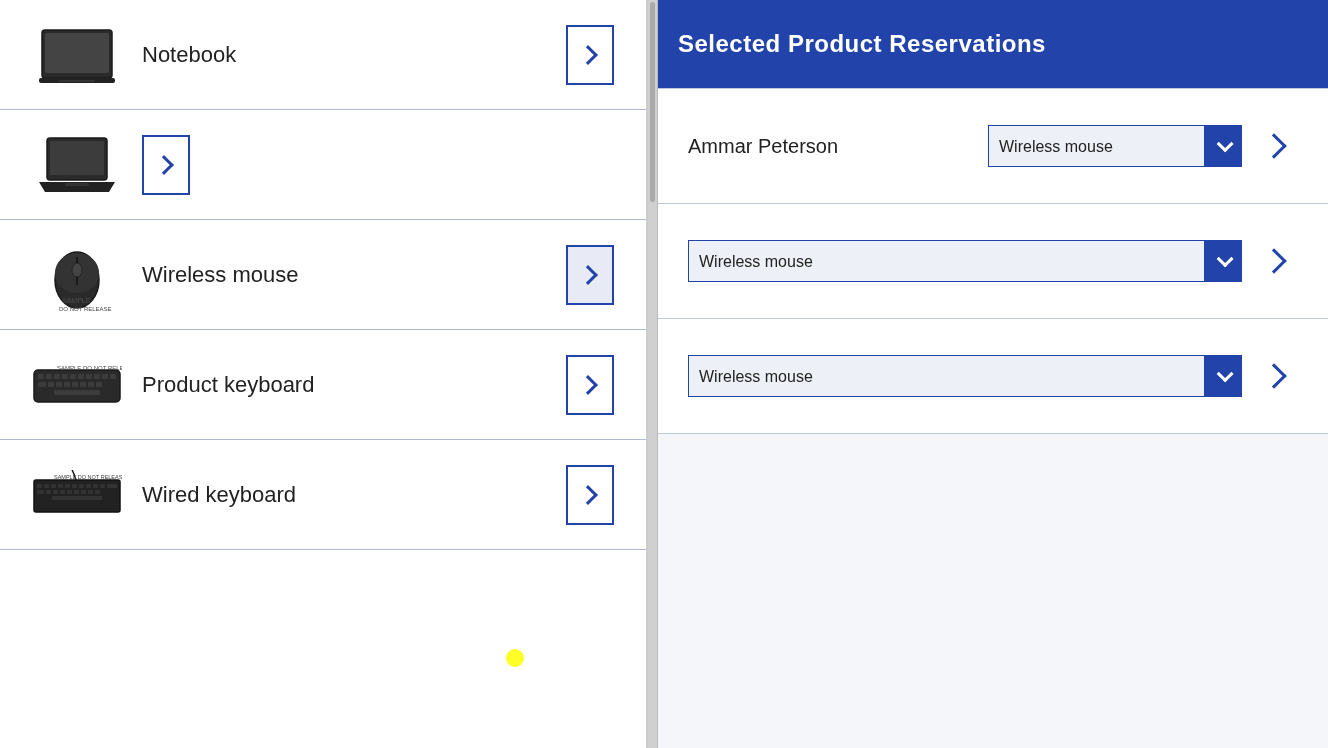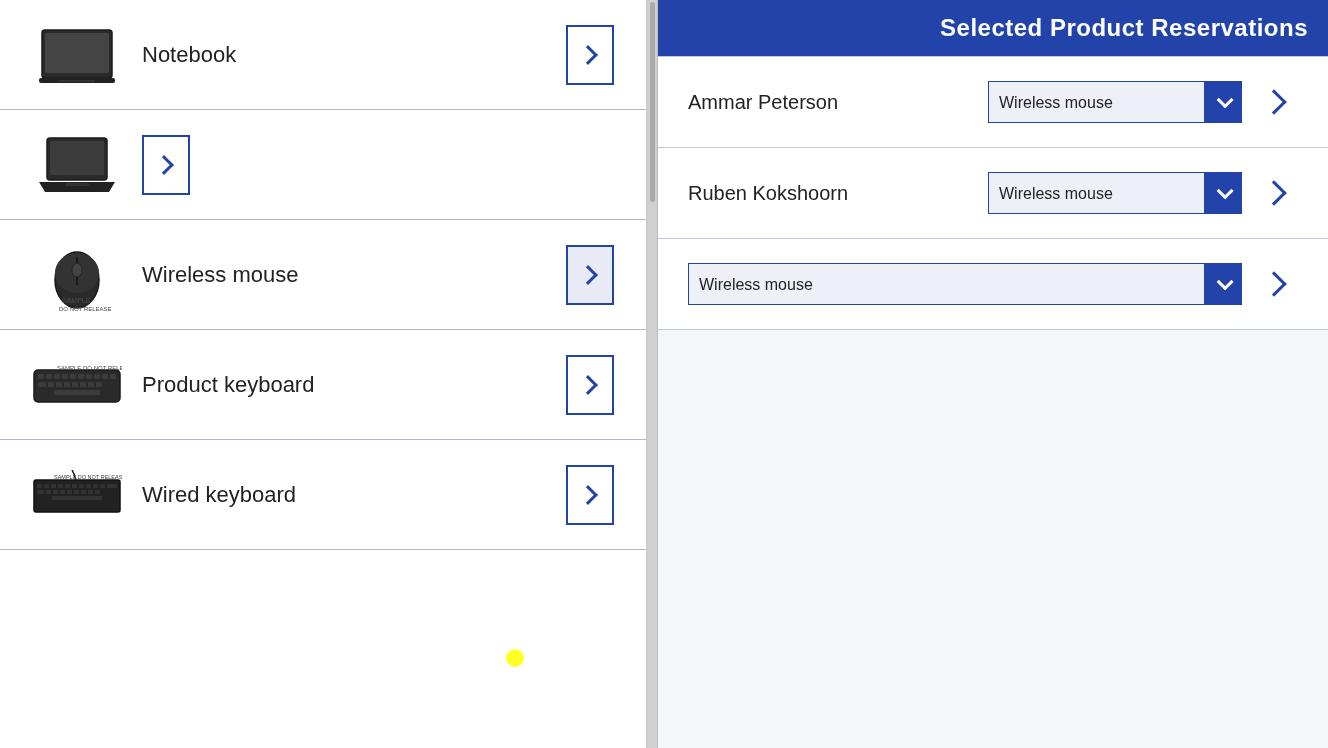--- a/index.html
+++ b/index.html
@@ -83,36 +83,36 @@
     .right-panel {
       flex: 1;
       background: #f5f6fa;
       display: flex;
       flex-direction: column;
     }
 
     .right-header {
       background: #2244aa;
       color: #fff;
-      text-align: right;
-      padding: 14px 20px;
+      text-align: left;
+      padding: 30px 20px;
       font-size: 24px;
       font-weight: bold;
       letter-spacing: 0.5px;
     }
 
     .reservation-list {
       flex: 1;
       padding: 0;
     }
 
     .reservation-row {
       display: flex;
       align-items: center;
-      padding: 24px 30px;
+      padding: 36px 30px;
       border-bottom: 1px solid #c0c8e0;
       background: #fff;
       gap: 20px;
     }
 
     .reservation-row:first-child {
       border-top: 1px solid #c0c8e0;
     }
 
     .person-name {
@@ -353,21 +353,20 @@
             <span class="select-arrow-icon"></span>
           </div>
         </div>
         <button class="row-nav-btn">
           <span class="chevron-right-large"></span>
         </button>
       </div>
     </div>
 
     <div class="reservation-row">
-      <span class="person-name">Ruben Kokshoorn</span>
       <div class="product-select-wrapper">
         <div class="select-container">
           <select class="product-select">
             <option>Wireless mouse</option>
             <option>Wired mouse</option>
             <option>Notebook</option>
             <option>Laptop</option>
           </select>
           <div class="select-arrow">
             <span class="select-arrow-icon"></span>

